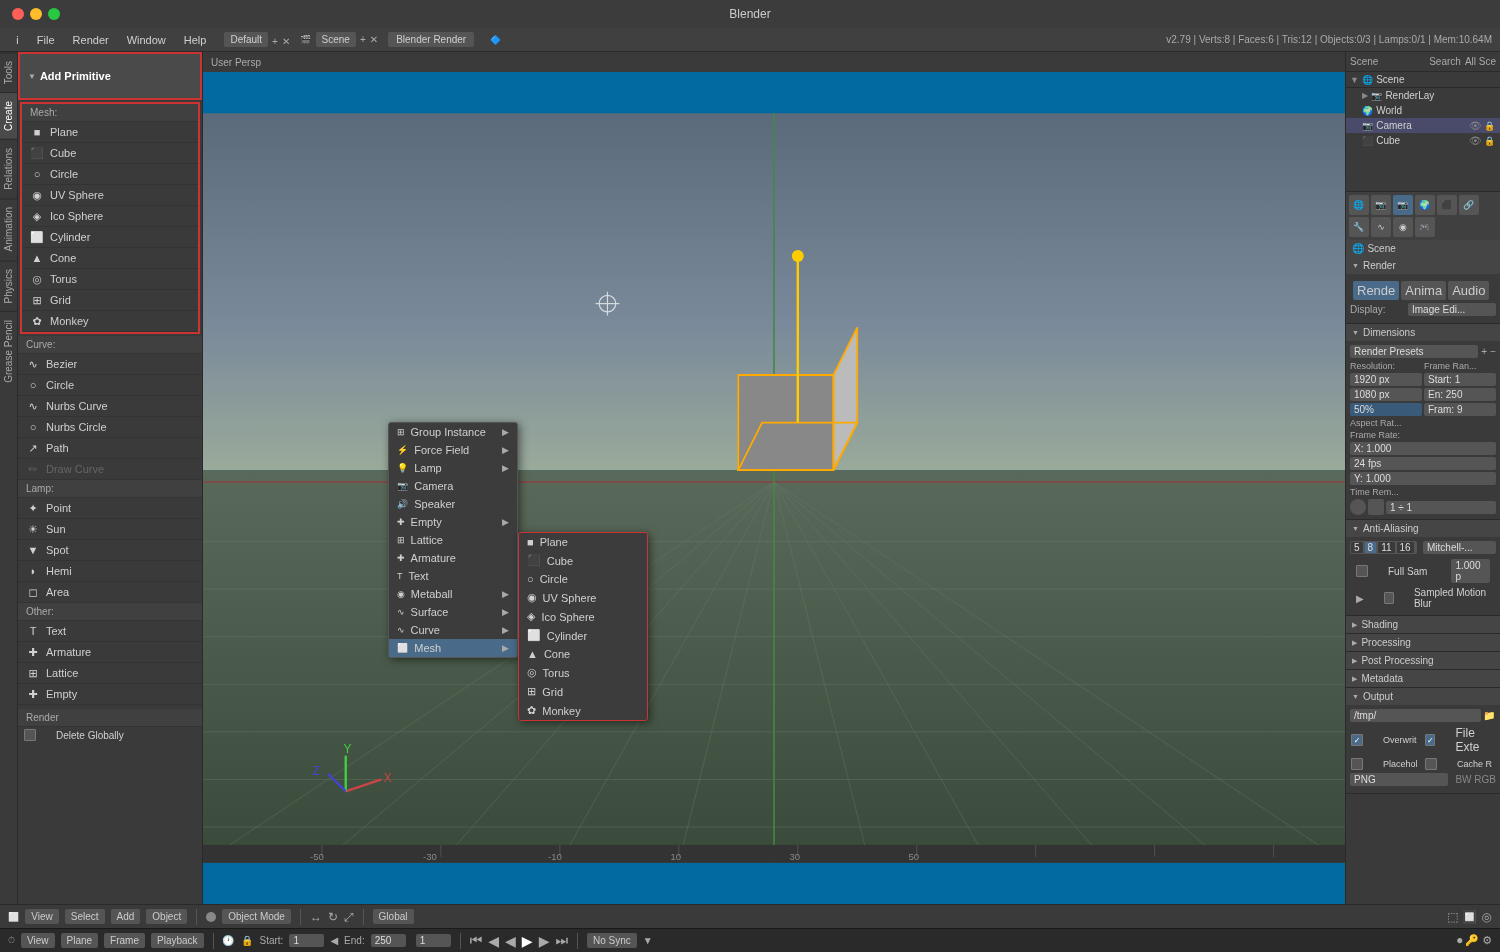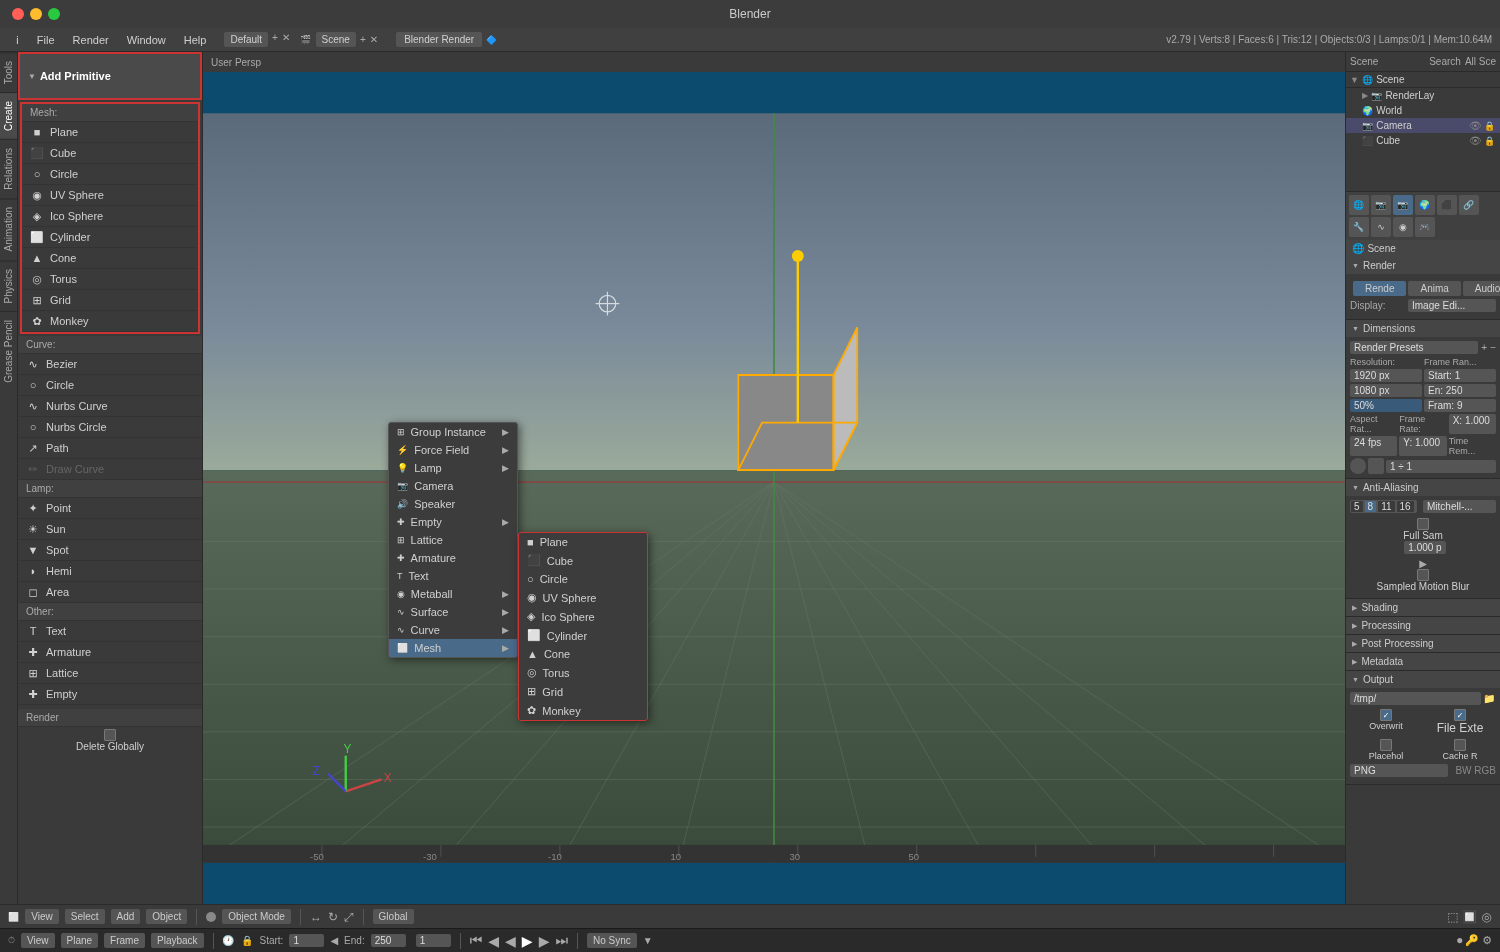--- a/index.html
+++ b/index.html
@@ -143,21 +143,21 @@
     }
 
     
     .red-outline {
       border: 2px solid #cc3333;
     }
 
     
     #viewport {
       flex: 1;
-      background: #0c4a6e;
+      background: #0369a1;
       position: relative;
       overflow: hidden;
       padding-left: 36px;
     }
 
     #viewport-header {
       position: absolute;
       top: 0; left: 0; right: 0;
       height: 20px;
       background: #3a3a3a;
@@ -292,23 +292,23 @@
       background: #3a5a7a;
     }
 
     .render-tabs {
       display: flex;
       gap: 2px;
       padding: 3px;
     }
     .render-tab {
       background: #555;
-      padding: 2px 12px;
+      padding: 2px 4px;
       border-radius: 2px;
-      font-size: 10px;
+      font-size: 13px;
       cursor: pointer;
       color: #ccc;
     }
     .render-tab.active { background: #4a6a8a; }
 
     
     #bottom-toolbar {
       height: 24px;
       background: #3a3a3a;
       display: flex;
@@ -393,24 +393,23 @@
       padding: 2px 4px;
       background: #3a3a3a;
       border-bottom: 1px solid #2a2a2a;
       gap: 3px;
     }
 
     
     .check-item {
       display: flex;
       align-items: center;
-      gap: 0;
+      gap: 20px;
       padding: 2px 6px;
       font-size: 10px;
-      flex-direction: column;
     }
     .checkbox {
       width: 12px; height: 12px;
       background: #555;
       border: 1px solid #777;
       border-radius: 1px;
       display: flex;
       align-items: center;
       justify-content: center;
       font-size: 8px;
@@ -428,32 +427,32 @@
   </div>
   <span class="title">Blender</span>
 </div>
 
 <div id="menubar">
   <span class="menu-item">ℹ</span>
   <span class="menu-item">File</span>
   <span class="menu-item">Render</span>
   <span class="menu-item">Window</span>
   <span class="menu-item">Help</span>
-  <div style="display:flex;align-items:flex-start;gap:4px;margin-left:8px;">
+  <div style="display:flex;align-items:flex-end;gap:4px;margin-left:8px;">
     <span style="background:#555;padding:2px 6px;border-radius:2px;font-size:10px;">Default</span>
     <span style="color:#aaa;font-size:10px;">+</span>
     <span style="color:#aaa;font-size:10px;">✕</span>
   </div>
   <div style="display:flex;align-items:center;gap:4px;margin-left:8px;">
     <span style="font-size:9px;color:#888;">🎬</span>
     <span style="background:#555;padding:2px 6px;border-radius:2px;font-size:10px;">Scene</span>
     <span style="color:#aaa;font-size:10px;">+</span>
     <span style="color:#aaa;font-size:10px;">✕</span>
   </div>
-  <div style="display:flex;align-items:center;gap:4px;margin-left:16px;">
+  <div style="display:flex;align-items:center;gap:16px;margin-left:8px;">
     <span style="background:#555;padding:2px 8px;border-radius:2px;font-size:10px;">Blender Render</span>
     <span style="font-size:9px;color:#aaa;">🔷</span>
   </div>
   <span id="menubar-info">v2.79 | Verts:8 | Faces:6 | Tris:12 | Objects:0/3 | Lamps:0/1 | Mem:10.64M</span>
 </div>
 
 <div id="main">
 
   <div id="left-tabs">
     <div class="side-tab">Tools</div>
@@ -881,21 +880,21 @@
           <div style="display:grid;grid-template-columns:1fr 1fr;gap:2px;margin-bottom:2px;">
             <span style="font-size:9px;color:#aaa;">Resolution:</span>
             <span style="font-size:9px;color:#aaa;">Frame Ran...</span>
             <span class="prop-value">1920 px</span>
             <span class="prop-value">Start: 1</span>
             <span class="prop-value">1080 px</span>
             <span class="prop-value">En: 250</span>
             <span class="prop-value prop-value-blue">50%</span>
             <span class="prop-value">Fram: 9</span>
           </div>
-          <div style="display:grid;grid-template-columns:1fr 1fr 1fr;gap:2px;margin-bottom:2px;">
+          <div style="display:grid;grid-template-columns:1fr;gap:2px;margin-bottom:2px;">
             <span style="font-size:9px;color:#aaa;">Aspect Rat...</span>
             <span style="font-size:9px;color:#aaa;">Frame Rate:</span>
             <span class="prop-value">X: 1.000</span>
             <span class="prop-value">24 fps</span>
             <span class="prop-value">Y: 1.000</span>
             <span style="font-size:9px;color:#aaa;">Time Rem...</span>
           </div>
           <div style="display:flex;align-items:center;gap:2px;margin-top:2px;">
             <span style="width:16px;height:16px;background:#555;border-radius:50%;display:inline-block;"></span>
             <span style="width:16px;height:16px;background:#555;border-radius:2px;display:inline-block;"></span>

